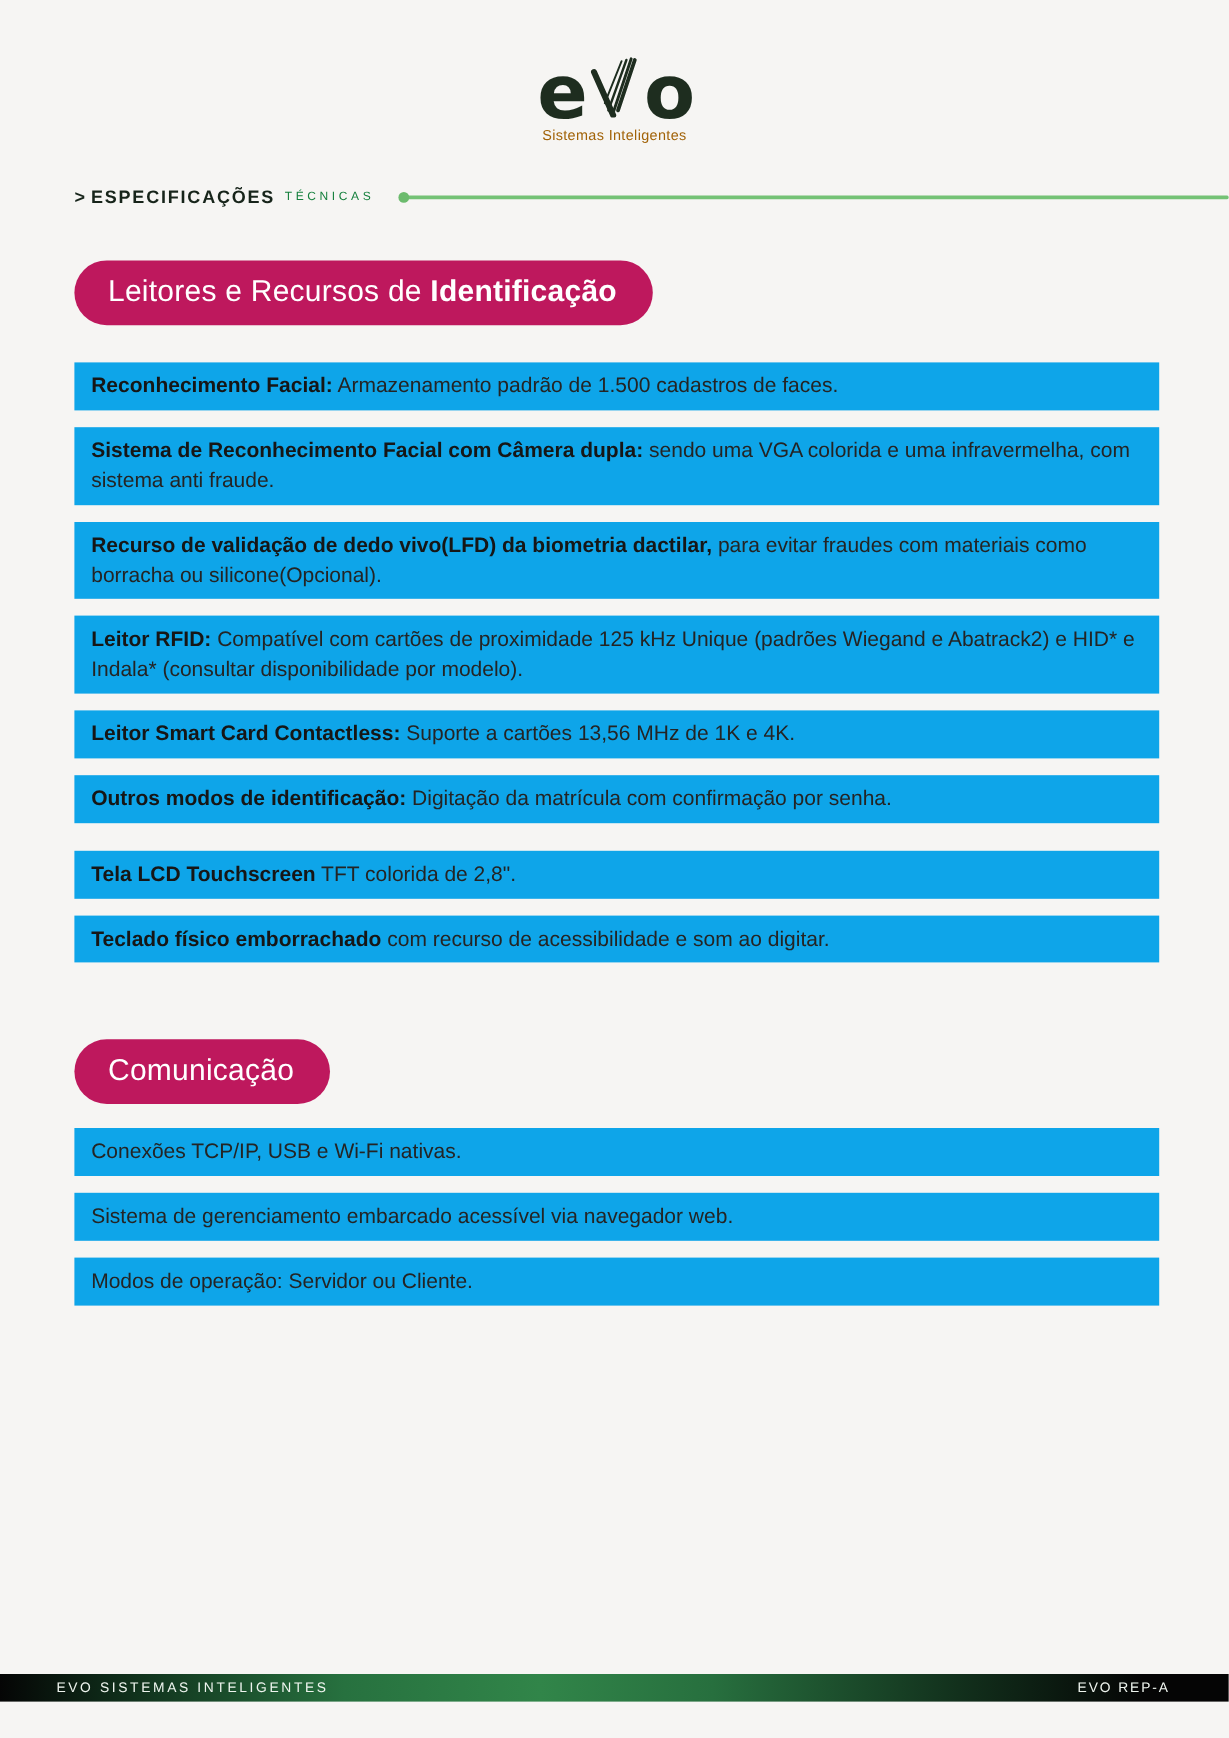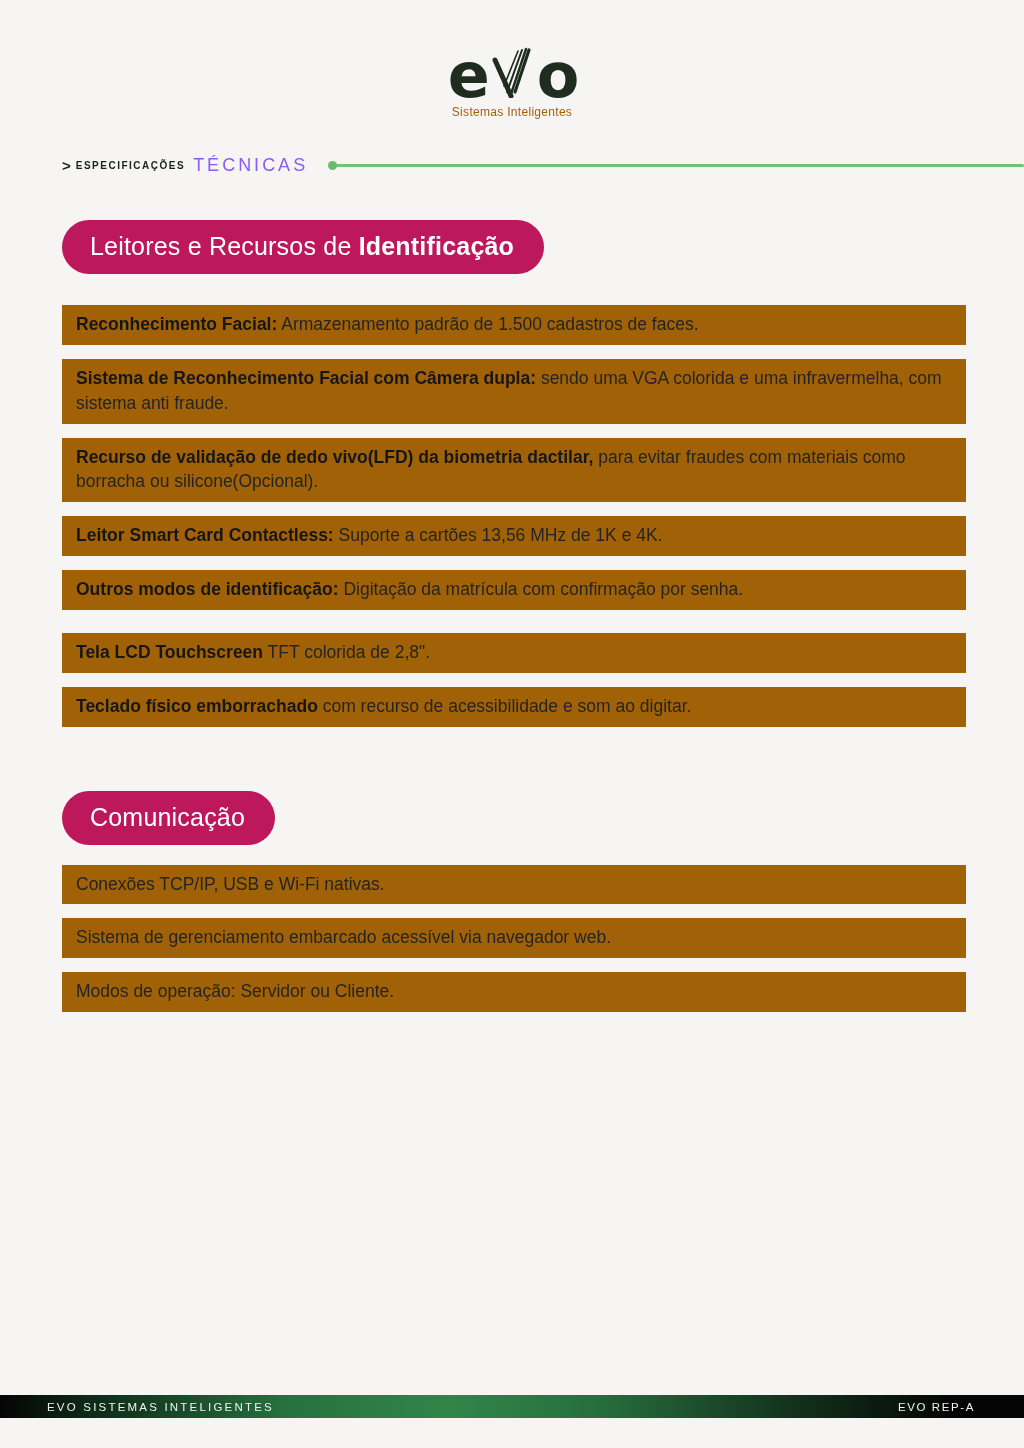--- a/index.html
+++ b/index.html
@@ -18,22 +18,22 @@
   }
   .logo-v{margin:0 2px 1px 4px;}
   .logo-sub{
     margin-top:3px;font-size:12px;color:#a16207;letter-spacing:0.3px;
   }
   
   .header{
     margin:36px 0 0 62px;display:flex;align-items:center;
   }
   .header .prefix{font-weight:bold;font-size:15px;letter-spacing:1px;color:#17241a;}
-  .header .t-bold{font-weight:bold;font-size:10px;letter-spacing:1.5px;color:#17241a;margin-left:4px;}
-  .header .t-light{font-weight:normal;font-size:18px;letter-spacing:3px;color:#8b5cf6;margin-left:8px;}
+  .header .t-bold{font-weight:bold;font-size:15px;letter-spacing:1.5px;color:#17241a;margin-left:4px;}
+  .header .t-light{font-weight:normal;font-size:10px;letter-spacing:3px;color:#15803d;margin-left:8px;}
   .header .line{
     flex:1;height:3px;background:#74c275;margin-left:22px;position:relative;border-radius:2px;
   }
   .header .line .dot{
     position:absolute;left:-2px;top:-3px;width:9px;height:9px;border-radius:50%;background:#6cbb6d;
   }
   
   .content{margin:0 58px 0 62px;}
   .pill{
     display:inline-block;background:#be185d;color:#fff;
@@ -41,21 +41,21 @@
     font-size:25px;letter-spacing:0.2px;
   }
   .pill .b{font-weight:bold;}
   .pill1{margin-top:44px;}
   .pill2{margin-top:46px;}
   .pill3{margin-top:50px;}
   .rows{margin-top:31px;}
   .rows2{margin-top:23px;}
   .rows3{margin-top:20px;}
   .row{
-    background:#a16207;
+    background:#0ea5e9;
     padding:7px 16px 8px 14px;
     margin-bottom:14px;
     font-size:17.5px;line-height:1.42;color:#242424;
   }
   .row .b{font-weight:bold;color:#161616;}
   
   .footer{
     position:absolute;left:0;top:1395px;width:1024px;height:23px;
     background:linear-gradient(90deg,#050505 0%,#0e2a18 9%,#27713f 28%,#318549 44%,#276f3e 58%,#123categ 0,#12301c 78%,#050505 93%,#050505 100%);
     background:linear-gradient(90deg,#050505 0%,#0e2a18 9%,#27713f 28%,#318549 44%,#276f3e 58%,#12301c 78%,#050505 93%);
@@ -99,20 +99,21 @@
 <div class="content">
 
   <div class="pill pill1">
     <span>Leitores e Recursos de </span><span class="b">Identificação</span>
   </div>
 
   <div class="rows">
     <div class="row"><span class="b">Reconhecimento Facial:</span><span> Armazenamento padrão de 1.500 cadastros de faces.</span></div>
     <div class="row"><span class="b">Sistema de Reconhecimento Facial com Câmera dupla:</span><span> sendo uma VGA colorida e uma infravermelha, com sistema anti fraude.</span></div>
     <div class="row"><span class="b">Recurso de validação de dedo vivo(LFD) da biometria dactilar,</span><span> para evitar fraudes com materiais como borracha ou silicone(Opcional).</span></div>
+    <div class="row"><span class="b">Leitor RFID:</span><span> Compatível com cartões de proximidade 125 kHz Unique (padrões Wiegand e Abatrack2) e HID* e Indala* (consultar disponibilidade por modelo).</span></div>
     <div class="row"><span class="b">Leitor Smart Card Contactless:</span><span> Suporte a cartões 13,56 MHz de 1K e 4K.</span></div>
     <div class="row"><span class="b">Outros modos de identificação:</span><span> Digitação da matrícula com confirmação por senha.</span></div>
   </div>
 
 
   <div class="rows rows2">
     <div class="row"><span class="b">Tela LCD Touchscreen</span><span> TFT colorida de 2,8".</span></div>
     <div class="row"><span class="b">Teclado físico emborrachado</span><span> com recurso de acessibilidade e som ao digitar.</span></div>
   </div>
 

